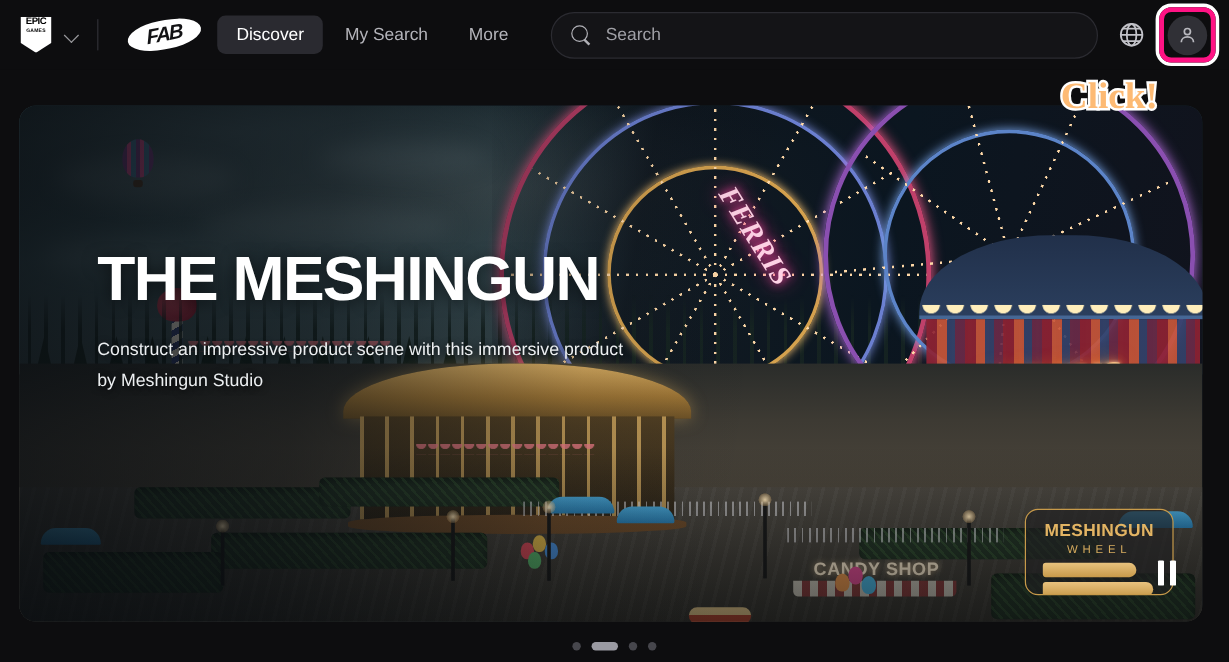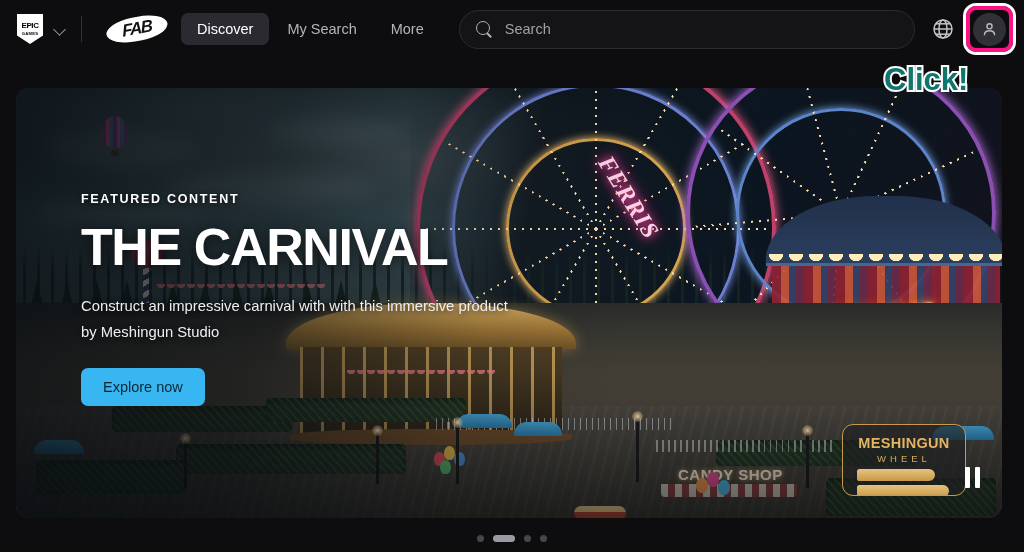--- a/index.html
+++ b/index.html
@@ -15,21 +15,21 @@
   
   .topnav {
     position: absolute; left: 0; top: 0; width: 1024px; height: 58px;
     background: #0d0d0f; display: flex; align-items: center;
   }
   .epic-logo {
     margin-left: 17px; width: 26px; height: 30px;
     background: #fff;
     -webkit-clip-path: polygon(0 0, 100% 0, 100% 72%, 50% 100%, 0 72%);
     clip-path: polygon(0 0, 100% 0, 100% 72%, 50% 100%, 0 72%);
-    display: flex; flex-direction: column; align-items: center; justify-content: center;
+    display: flex; flex-direction: column; align-items: center; 
     position: relative;
   }
   .epic-logo .e1 {
     font-size: 8px; font-weight: bold; color: #000; letter-spacing: -0.4px;
     line-height: 8px; font-family: "Liberation Sans", sans-serif;
   }
   .epic-logo .e2 {
     font-size: 4.2px; font-weight: bold; color: #000; letter-spacing: 0.2px;
     line-height: 6px; margin-top: 1px;
   }
@@ -316,21 +316,21 @@
   }
   .explore-btn {
     margin-top: 23px; display: inline-block;
     background: #38b6f1; color: #0b2533;
     font-size: 14.5px; padding: 11px 22px; border-radius: 7px;
     border: none; cursor: pointer; font-family: "Liberation Sans", sans-serif;
   }
 
   
   .studio-badge {
-    position: absolute; right: 36px; bottom: 22px; width: 124px; height: 72px;
+    position: absolute; right: 24px; bottom: 22px; width: 124px; height: 72px;
     background: rgba(30,30,32,.62); border: 1.5px solid #c79a4a; border-radius: 11px;
     overflow: hidden;
   }
   .sb-name {
     position: absolute; left: 0; right: 0; top: 10px; text-align: center;
     font-size: 14.5px; font-weight: bold; color: #e3b463; letter-spacing: .3px;
   }
   .sb-sub {
     position: absolute; left: 0; right: 0; top: 28px; text-align: center;
     font-size: 9.5px; color: #d6ab5e; letter-spacing: 4px;
@@ -347,23 +347,24 @@
   
   .dots {
     position: absolute; left: 0; right: 0; bottom: 10px;
     display: flex; justify-content: center; align-items: center; gap: 9px;
   }
   .dot { width: 7px; height: 7px; border-radius: 4px; background: #46464c; cursor: pointer; }
   .dot.active { width: 22px; background: #9a9aa2; }
 
   
   .ann {
-    position: absolute; font-weight: bold; color: #0f766e;
+    position: absolute; font-weight: bold; color: #fdba74;
     -webkit-text-stroke: 4px #ffffff;
     paint-order: stroke fill;
+    font-family: Liberation Serif, serif;
   }
   .ann-click { left: 884px; top: 62px; font-size: 31px; letter-spacing: 0px; }
   .ann-jp {
     left: 268px; top: 150px; font-size: 30px; letter-spacing: 1px;
     -webkit-text-stroke: 4px #ffffff;
   }
 </style>
 </head>
 <body>
 
@@ -588,24 +589,22 @@
       <div class="lamp" style="left:360px; top:344px; height:52px;"></div>
       <div class="lamp" style="left:440px; top:336px; height:60px;"></div>
       <div class="lamp" style="left:620px; top:330px; height:64px;"></div>
       <div class="lamp" style="left:168px; top:352px; height:48px;"></div>
       <div class="lamp" style="left:790px; top:344px; height:56px;"></div>
 
       <div class="hero-vignette"></div>
     </div>
 
     <div class="hero-text">
-      <div class="hero-eyebrow">FEATURED CONTENT</div>
-      <div class="hero-title">THE CARNIVAL</div>
-      <div class="hero-desc">Construct an impressive carnival with with this immersive product by Meshingun Studio</div>
-      <button class="explore-btn">Explore now</button>
+      <div class="hero-title">THE MESHINGUN</div>
+      <div class="hero-desc">Construct an impressive product scene with this immersive product by Meshingun Studio</div>
     </div>
 
     <div class="studio-badge">
       <div class="sb-name">MESHINGUN</div>
       <div class="sb-sub">WHEEL</div>
       <div class="sb-bullet" style="left:14px; top:44px; width:78px;"></div>
       <div class="sb-bullet" style="left:14px; top:60px; width:92px;"></div>
     </div>
 
     <div class="pause-btn">

